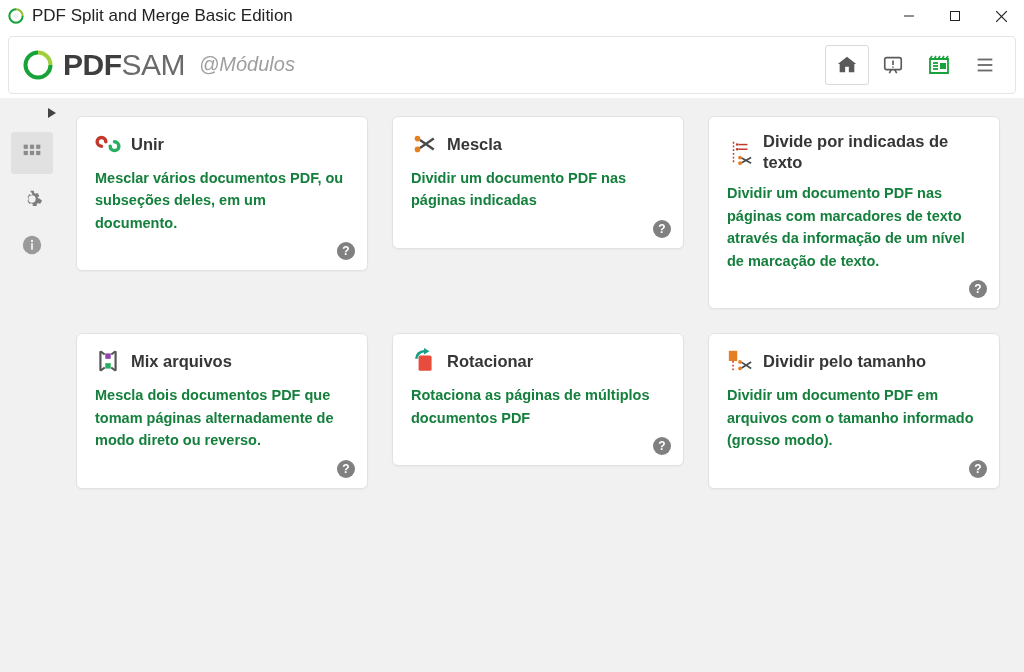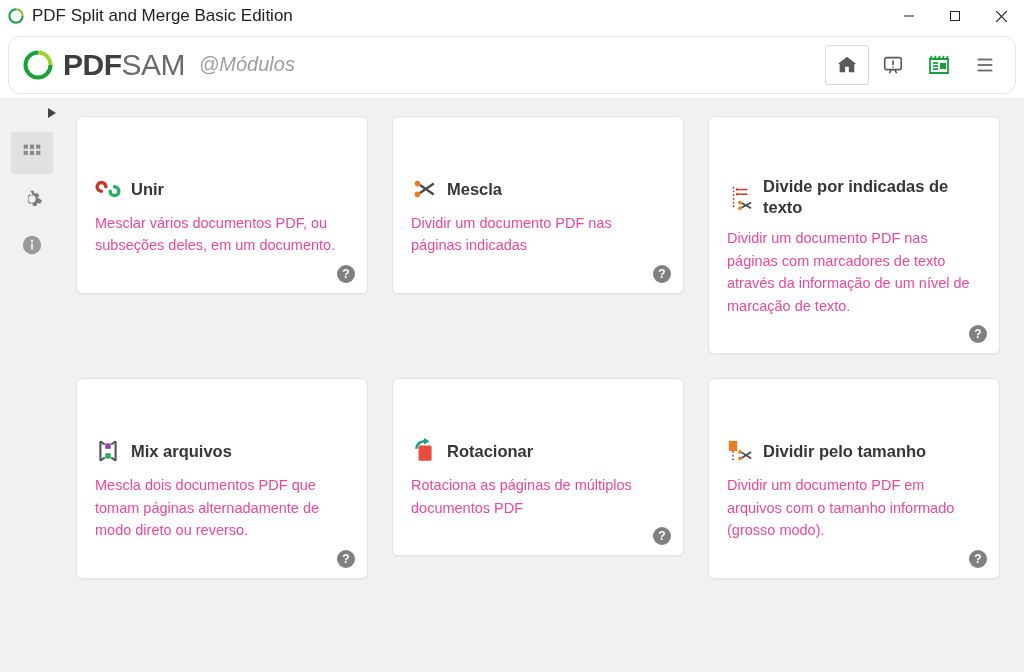--- a/index.html
+++ b/index.html
@@ -32,21 +32,21 @@
     display: flex; align-items: center; justify-content: center;
     color: #222; font-size: 10px;
   }
   .titlebar .winbtn svg { display:block; }
 
   .topbar-wrapper {
     padding: 4px 8px 4px 8px;
   }
   .topbar {
     border: 1px solid #e5e5e5;
-    border-radius: 12px;
+    border-radius: 4px;
     background: #ffffff;
     height: 58px;
     display: flex;
     align-items: center;
     padding: 0 8px 0 14px;
   }
   .logo-row { display:flex; align-items:center; gap:10px; }
   .logo-mark { width:30px; height:30px; display:inline-flex; }
   .logo-text {
     font-size: 30px;
@@ -123,37 +123,37 @@
     border-radius: 6px;
     padding: 14px 18px 14px 18px;
     position: relative;
     box-shadow: 0 1px 2px rgba(0,0,0,.04);
   }
   .card-header {
     display:flex;
     align-items:center;
     gap: 10px;
     margin-bottom: 10px;
-    margin-top: 45px;
   }
   .card-icon {
     width: 26px; height:26px;
     display:flex; align-items:center; justify-content:center;
     flex-shrink:0;
   }
   .card-title {
     font-weight: 700;
     font-size: 16.5px;
     color: #363636;
     line-height: 1.25;
   }
   .card-desc {
     font-size: 14.5px;
-    color: #ec4899;
+    color: #15803d;
     line-height: 1.55;
+    font-weight: bold;
   }
   .help {
     position:absolute;
     right: 12px; bottom: 10px;
     width: 18px; height:18px;
     border-radius: 50%;
     background:#808080;
     color:#fff;
     font-size: 12px;
     font-weight:700;

